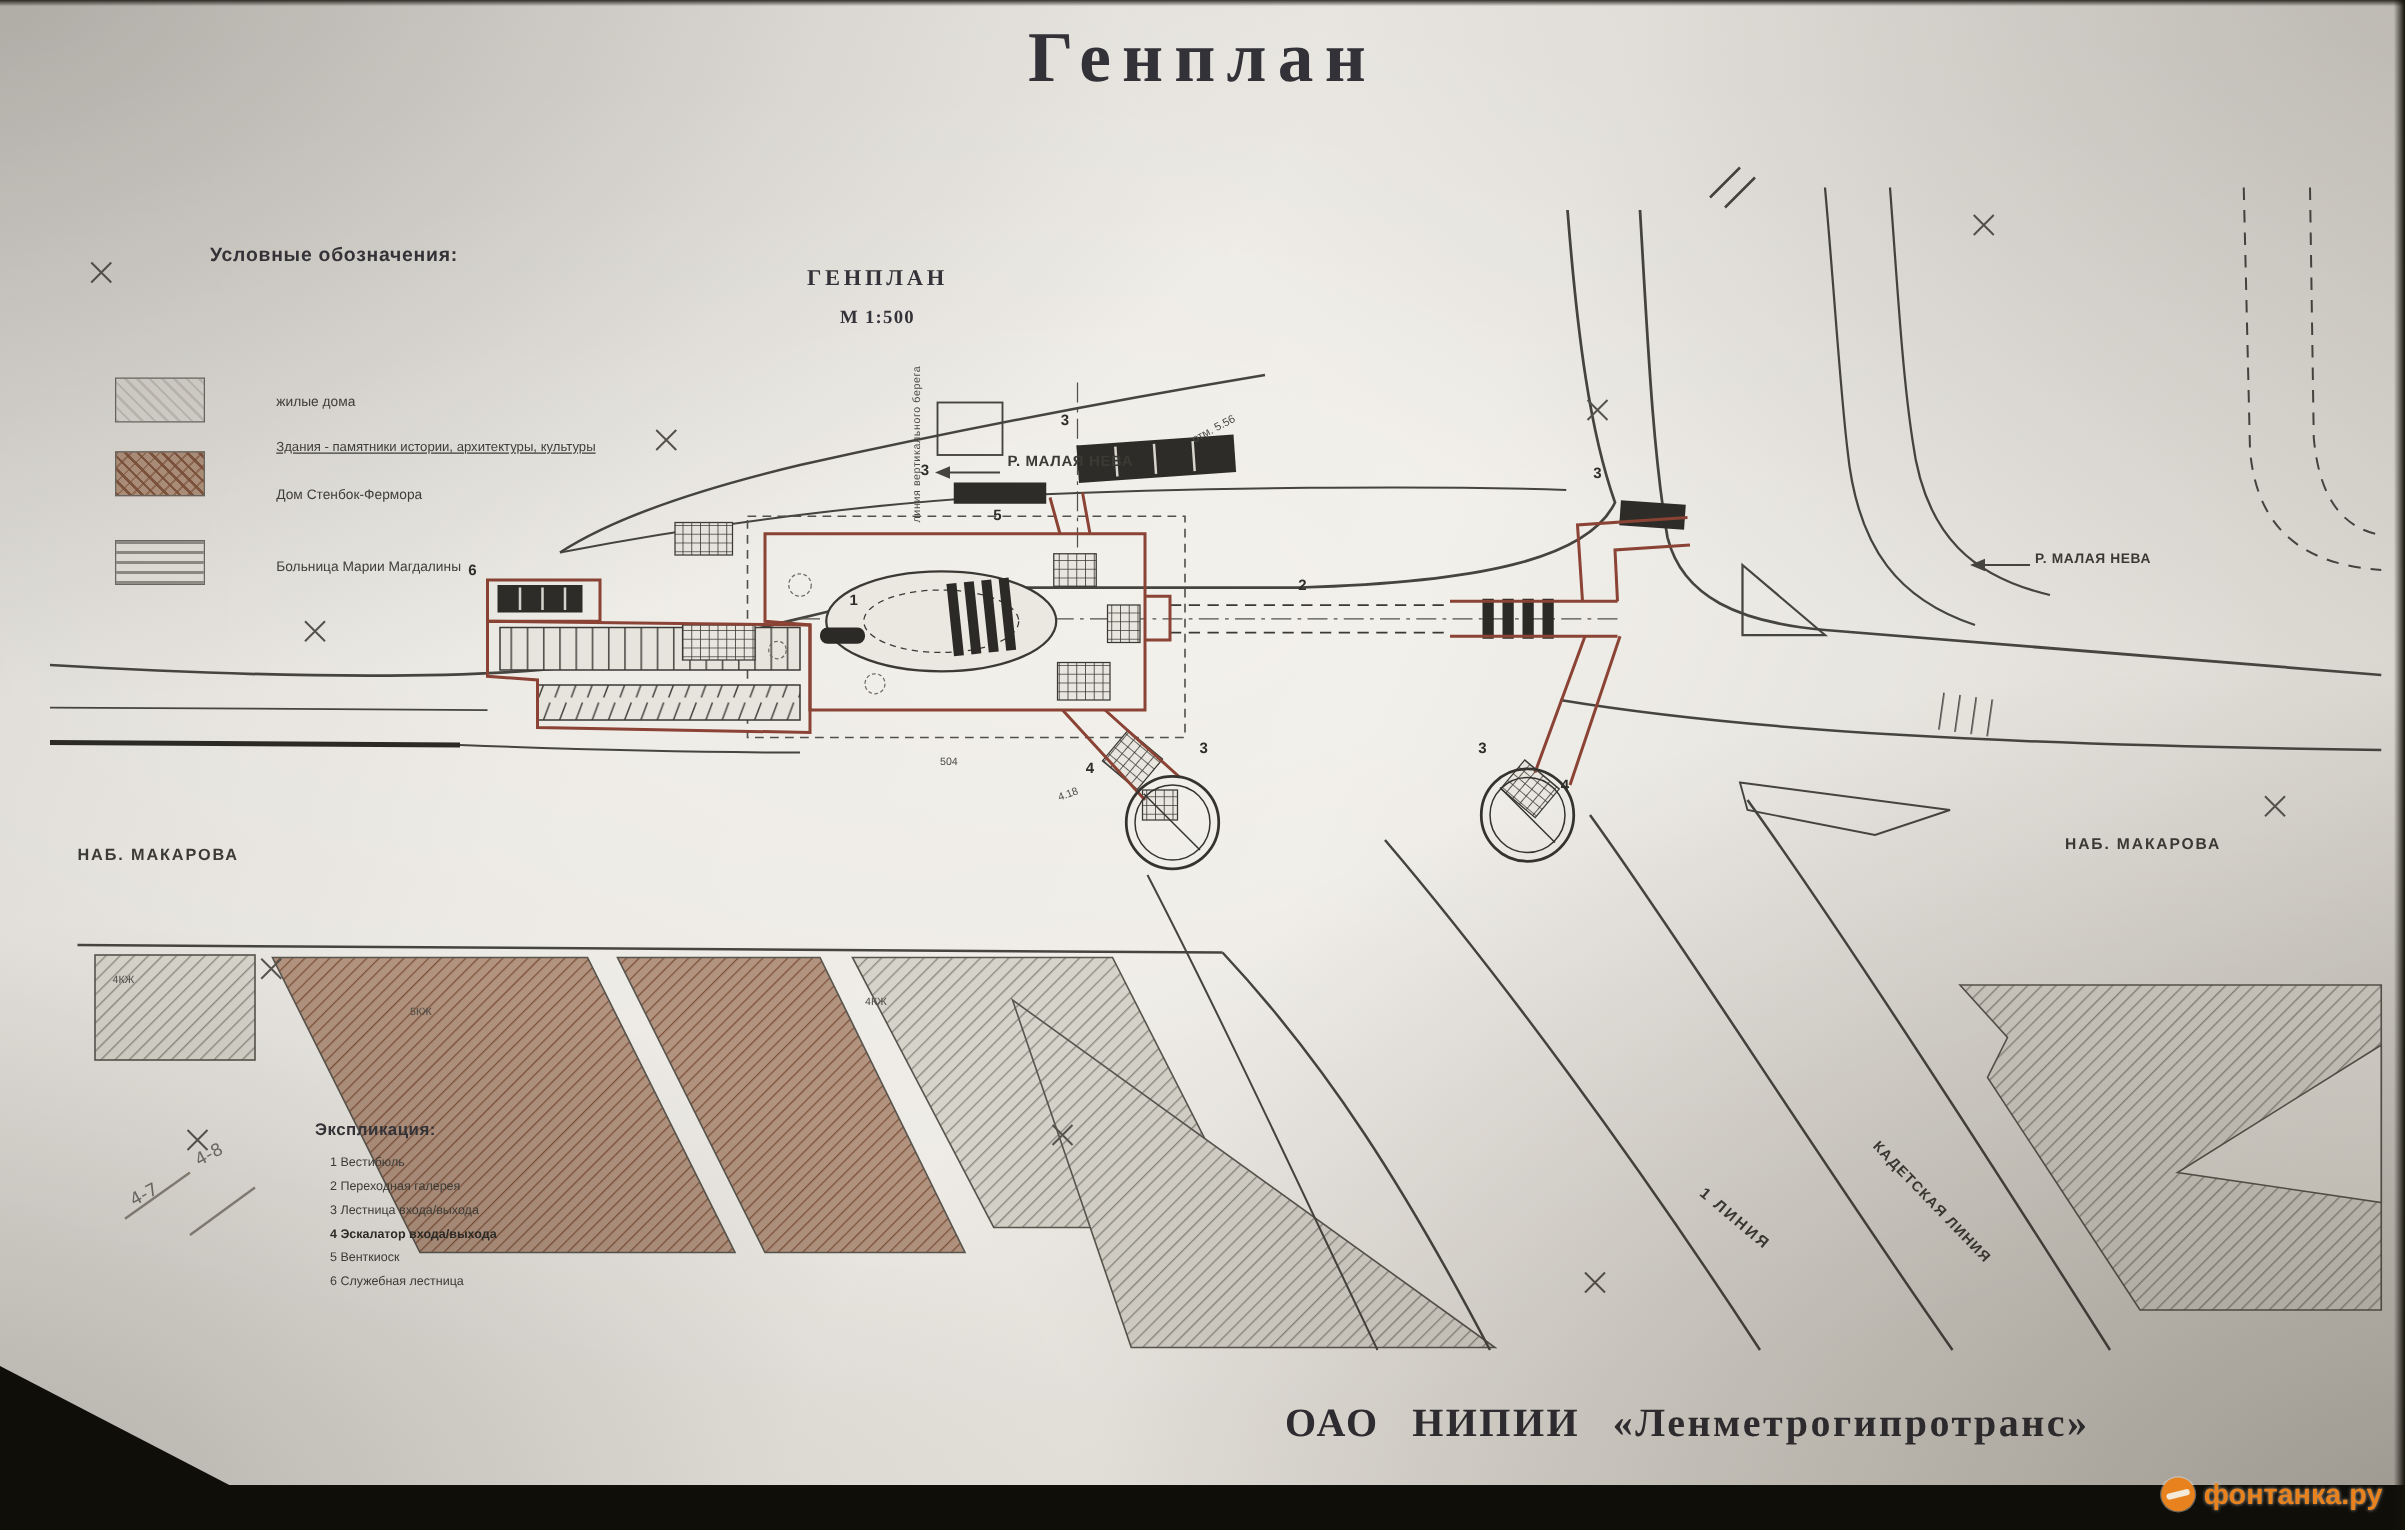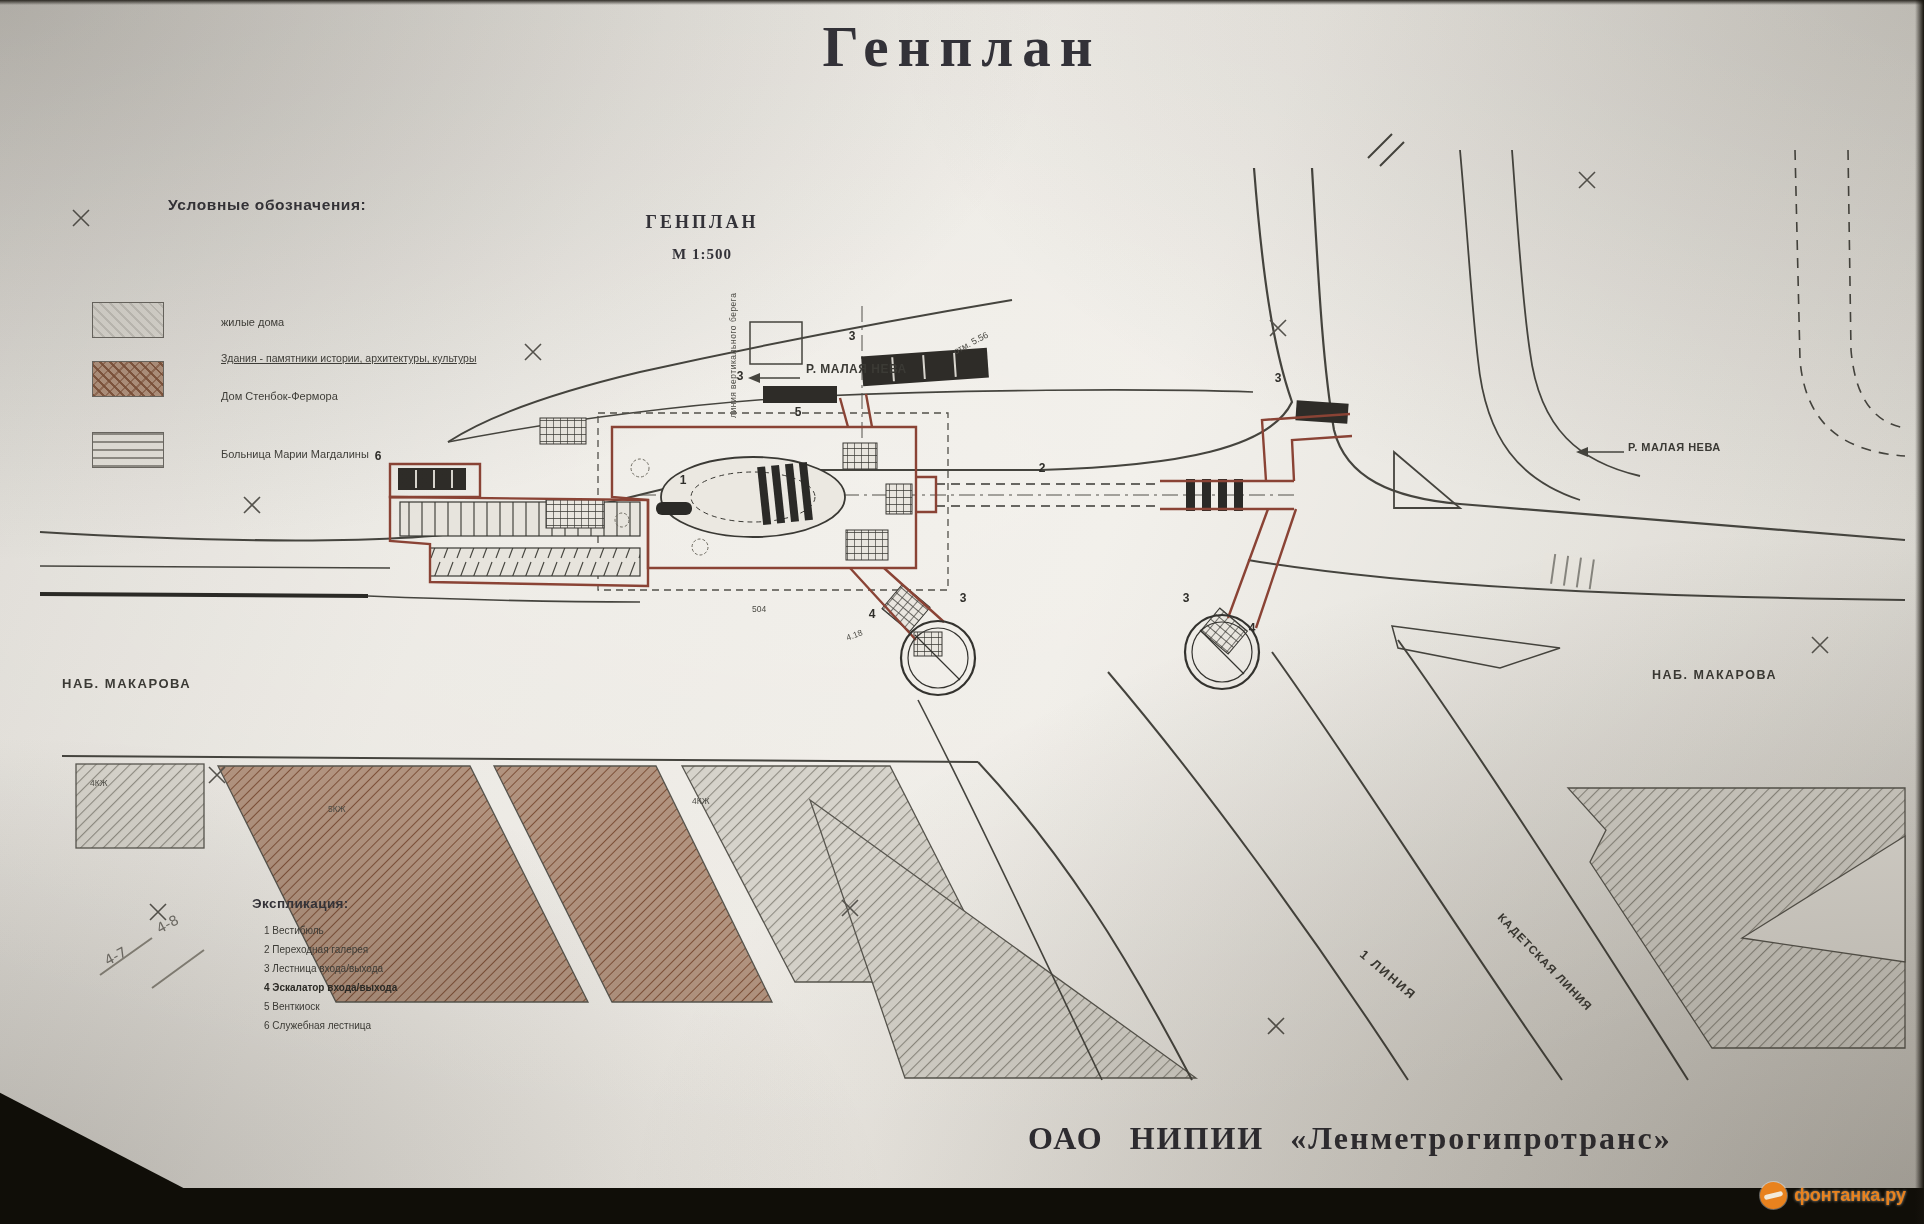--- a/index.html
+++ b/index.html
@@ -51,21 +51,21 @@
   .expl{position:absolute;left:252px;top:896px;}
   .expl-header{font-size:13.5px;font-weight:700;color:#35343a;letter-spacing:.4px;}
   .expl ol{margin:10px 0 0 12px;padding:0;list-style:none;}
   .expl-item{font-size:10px;line-height:19px;color:#3f3e39;}
   .expl-item.bold{font-weight:700;color:#2c2b27;}
   .marker{position:absolute;transform:translate(-50%,-50%);font-size:12px;font-weight:700;color:#2f2e2a;font-family:"Liberation Sans",sans-serif;}
   .footer{left:1028px;top:1120px;font-family:"Liberation Serif",serif;font-size:32px;font-weight:700;letter-spacing:2px;word-spacing:16px;color:#2e2d33;}
   .watermark{position:absolute;right:18px;top:1182px;display:flex;align-items:center;gap:7px;z-index:30;}
   .wm-logo{width:27px;height:27px;border-radius:50%;background:#e8821e;position:relative;box-shadow:0 0 0 1px rgba(255,255,255,.35);}
   .wm-logo::after{content:"";position:absolute;left:4px;right:4px;top:11px;height:5px;border-radius:3px;background:#f3ead9;transform:rotate(-14deg);}
-  .wm-text{font-size:18px;font-weight:700;color:#e8821e;text-shadow:0 0 3px rgba(255,250,240,.65);}
+  .wm-text{font-size:23px;font-weight:700;color:#e8821e;text-shadow:0 0 3px rgba(255,250,240,.65);}
   .vignette{position:absolute;inset:0;pointer-events:none;z-index:20;background:
       radial-gradient(130% 110% at 100% 100%, rgba(40,32,20,0.30), rgba(0,0,0,0) 52%),
       radial-gradient(120% 100% at 0% 0%, rgba(44,40,32,0.24), rgba(0,0,0,0) 46%),
       radial-gradient(110% 95% at 0% 100%, rgba(32,28,20,0.26), rgba(0,0,0,0) 42%),
       radial-gradient(120% 100% at 100% 0%, rgba(44,40,32,0.18), rgba(0,0,0,0) 45%);}
   .edge-bottom{position:absolute;left:0;right:0;bottom:0;height:36px;background:#100e08;z-index:25;}
   .edge-right{position:absolute;right:0;top:0;bottom:0;width:9px;background:linear-gradient(to left,#15120c,rgba(21,18,12,0));z-index:25;}
   .edge-top{position:absolute;left:0;right:0;top:0;height:5px;background:linear-gradient(to bottom,rgba(21,18,12,.85),rgba(21,18,12,0));z-index:25;}
   .corner-bl{position:absolute;left:0;bottom:30px;width:195px;height:115px;background:#100e08;clip-path:polygon(0 100%,0 12%,100% 100%);z-index:24;}
 </style>

